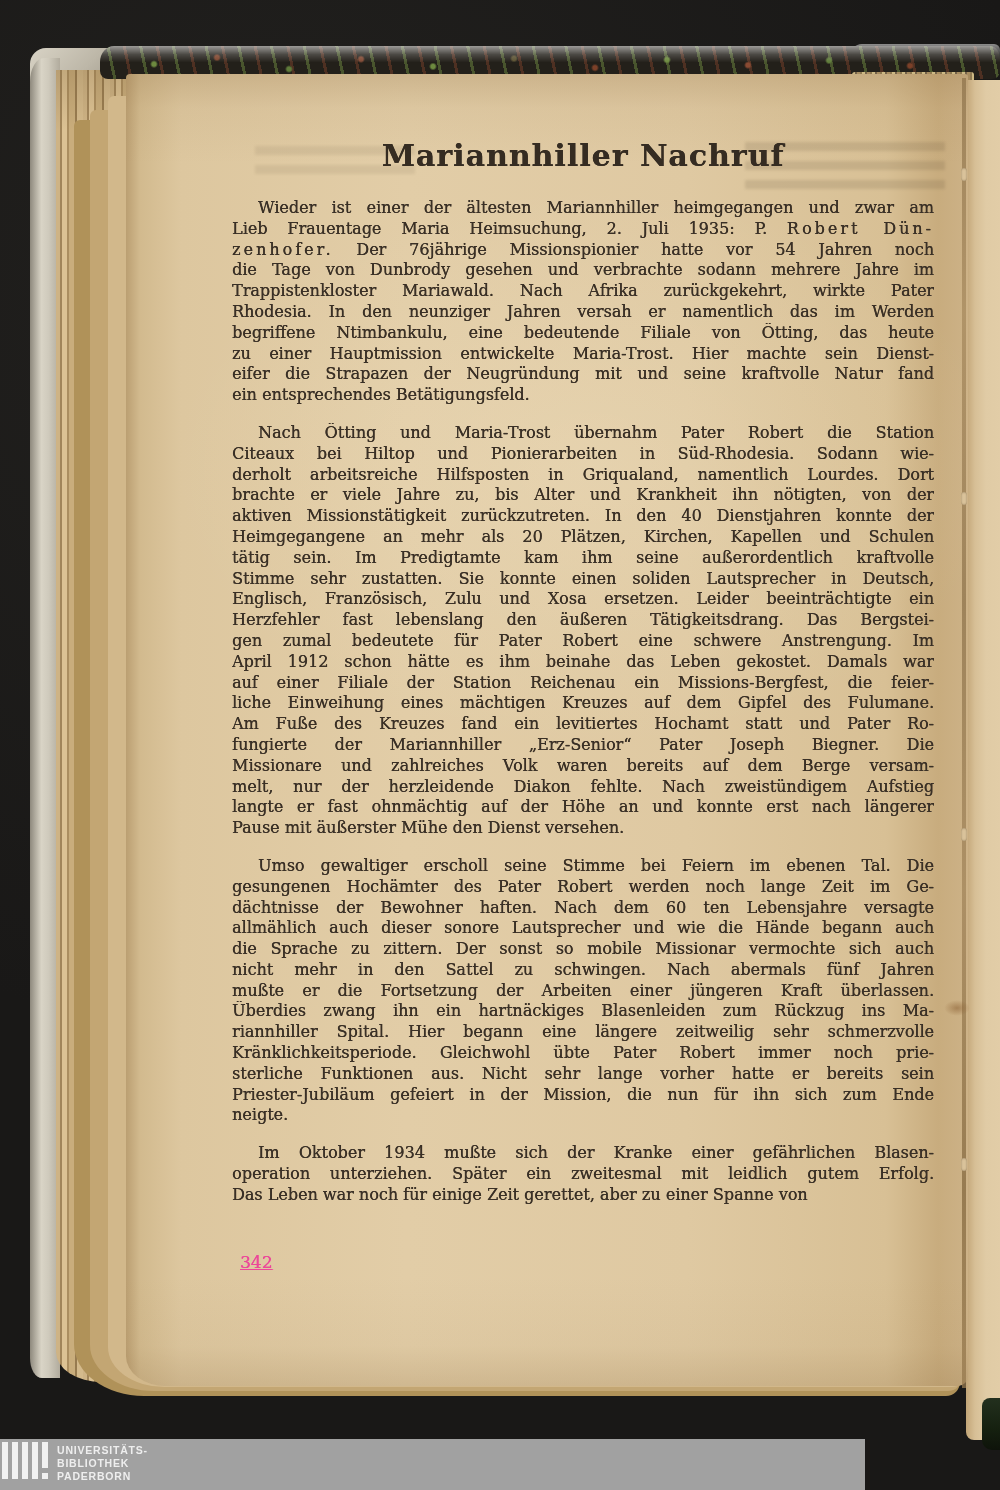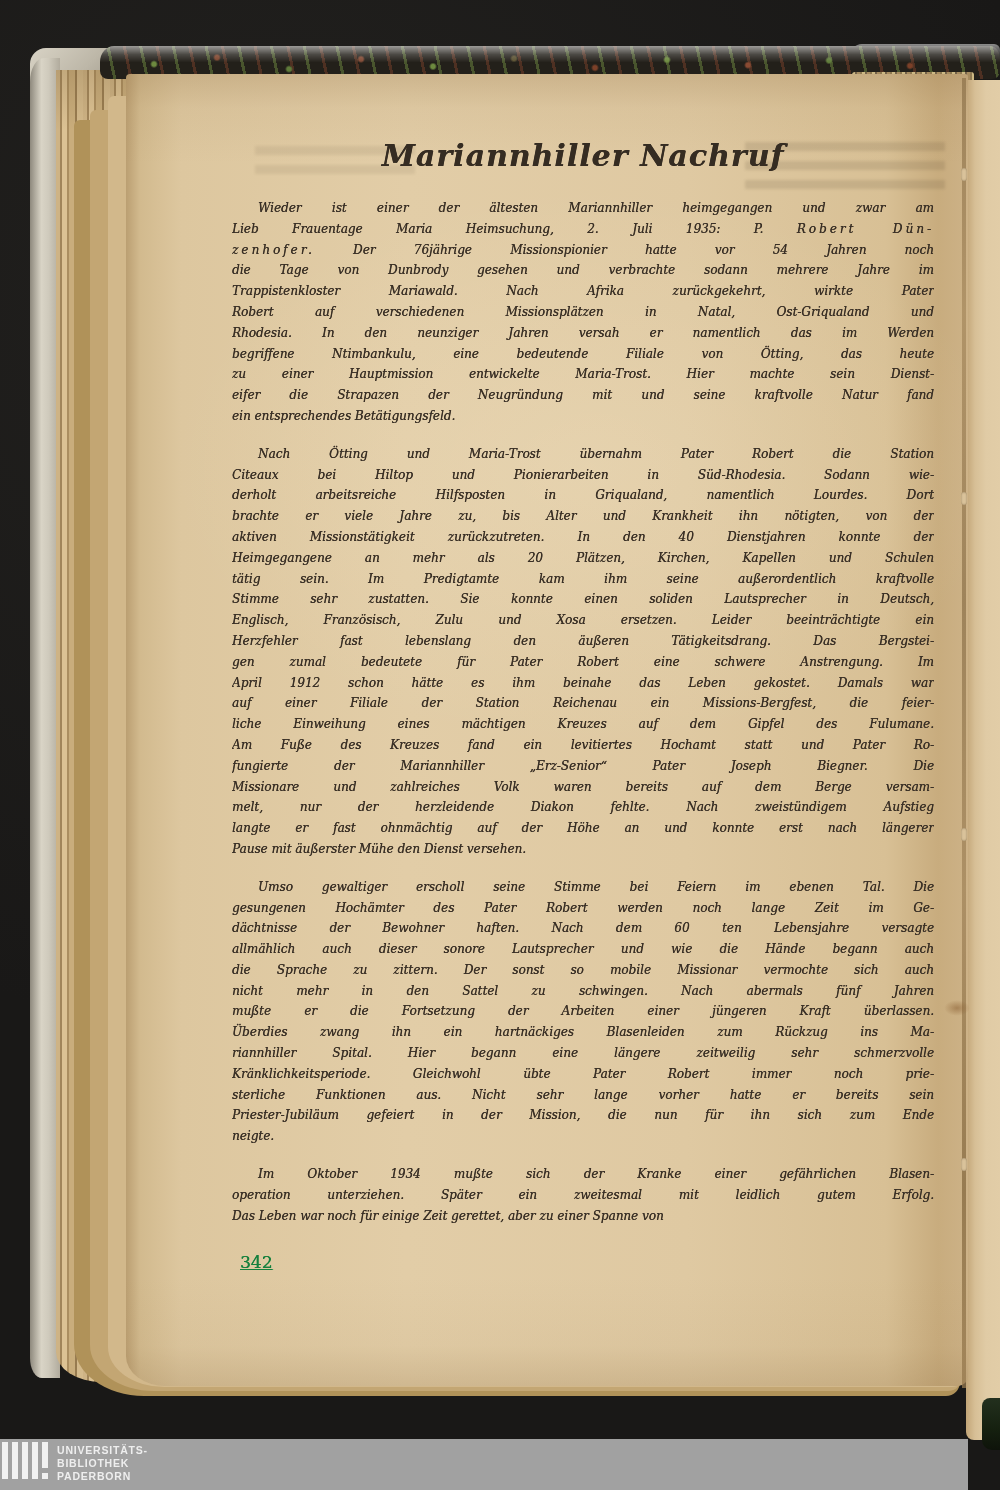--- a/index.html
+++ b/index.html
@@ -92,42 +92,41 @@
     border-radius:8px 0 0 10px;
   }
   .ghost{position:absolute;opacity:.16;filter:blur(1.6px);pointer-events:none;
     background:repeating-linear-gradient(180deg, rgba(82,66,44,.9) 0 9px, transparent 9px 19px);}
   .ghost.g1{left:745px;top:142px;width:200px;height:56px;}
   .ghost.g2{left:255px;top:146px;width:160px;height:36px;opacity:.1;}
   
   .text-block{
     position:absolute;left:232px;top:138px;width:702px;color:#3a3026;
     text-shadow:0.25px 0 0 currentColor;
-    font-style:italic;
   }
   .doc-title{
     margin:0 0 24px 0;font-size:30px;line-height:36px;font-weight:bold;
     text-align:center;letter-spacing:1px;color:#352c22;
   }
   .para{margin:0 0 17px 0;}
   .para:last-child{margin-bottom:4px;}
   .tline{
-    font-size:12px;line-height:20.8px;height:20.8px;overflow:hidden;
+    font-size:16px;line-height:20.8px;height:20.8px;overflow:hidden;
     text-align:justify;text-align-last:justify;
   }
   .tline.last{text-align:left;text-align-last:left;}
   .tline.first{text-indent:26px;}
   .spaced{letter-spacing:3px;}
   .page-number{
-    position:absolute;left:240px;top:1252px;font-size:17px;color:#15803d;
+    position:absolute;left:240px;top:1252px;font-size:17px;color:#ec4899;
     text-shadow:0.25px 0 0 currentColor;
     text-decoration:underline;
   }
   
-  .band{position:absolute;left:0;top:1439px;width:968px;height:51px;background:#a1a1a1;}
+  .band{position:absolute;left:0;top:1439px;width:865px;height:51px;background:#a1a1a1;}
   .logo{position:absolute;left:2px;top:3px;height:40px;}
   .bar{position:absolute;top:0;width:6px;height:37px;background:#f1f1f1;}
   .bar.b1{left:0;} .bar.b2{left:10px;} .bar.b3{left:20px;} .bar.b4{left:30px;}
   .bar.b5{left:40px;height:26px;}
   .dot{position:absolute;left:40px;top:31px;width:6px;height:6px;background:#f1f1f1;}
   .band-text{
     position:absolute;left:57px;top:5px;color:#eeeeee;
     font-family:"Liberation Sans", sans-serif;font-size:10.5px;font-weight:bold;
     letter-spacing:.8px;line-height:13px;
   }
@@ -158,21 +157,20 @@
 
 <div class="text-block">
   <h1 class="doc-title">Mariannhiller Nachruf</h1>
   <div id="paragraphs">
       <div class="para">
         <div class="tline first">Wieder ist einer der ältesten Mariannhiller heimgegangen und zwar am</div>
         <div class="tline"><span>Lieb Frauentage Maria Heimsuchung, 2. Juli 1935: P. </span><span class="spaced">Robert Dün-</span></div>
         <div class="tline"><span class="spaced">zenhofer.</span><span> Der 76jährige Missionspionier hatte vor 54 Jahren noch</span></div>
         <div class="tline">die Tage von Dunbrody gesehen und verbrachte sodann mehrere Jahre im</div>
         <div class="tline">Trappistenkloster Mariawald. Nach Afrika zurückgekehrt, wirkte Pater</div>
-        <div class="tline">Robert auf verschiedenen Missionsplätzen in Natal, Ost-Griqualand und</div>
         <div class="tline">Rhodesia. In den neunziger Jahren versah er namentlich das im Werden</div>
         <div class="tline">begriffene Ntimbankulu, eine bedeutende Filiale von Ötting, das heute</div>
         <div class="tline">zu einer Hauptmission entwickelte Maria-Trost. Hier machte sein Dienst-</div>
         <div class="tline">eifer die Strapazen der Neugründung mit und seine kraftvolle Natur fand</div>
         <div class="tline last">ein entsprechendes Betätigungsfeld.</div>
       </div>
       <div class="para">
         <div class="tline first">Nach Ötting und Maria-Trost übernahm Pater Robert die Station</div>
         <div class="tline">Citeaux bei Hiltop und Pionierarbeiten in Süd-Rhodesia. Sodann wie-</div>
         <div class="tline">derholt arbeitsreiche Hilfsposten in Griqualand, namentlich Lourdes. Dort</div>

